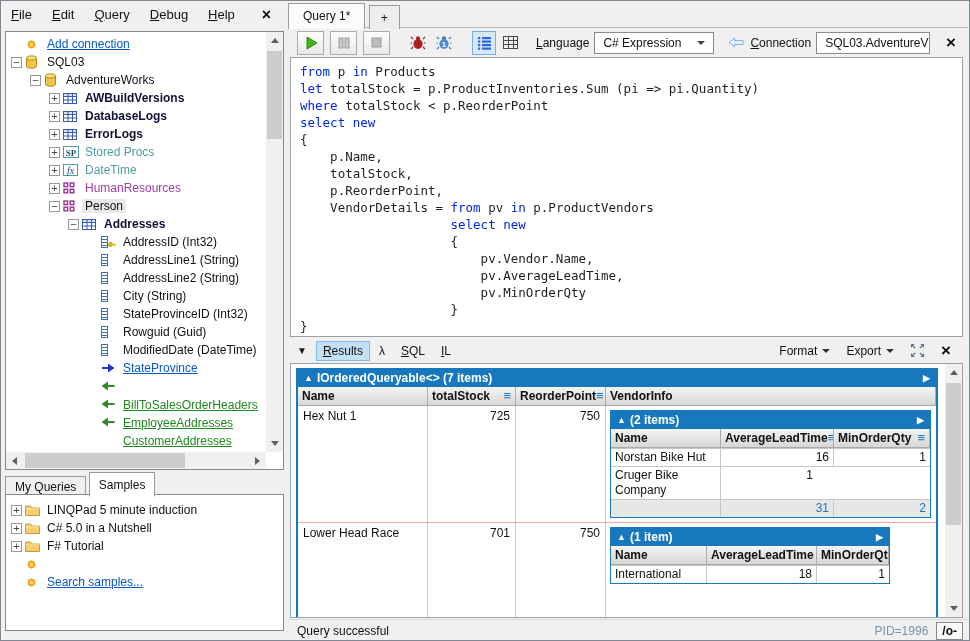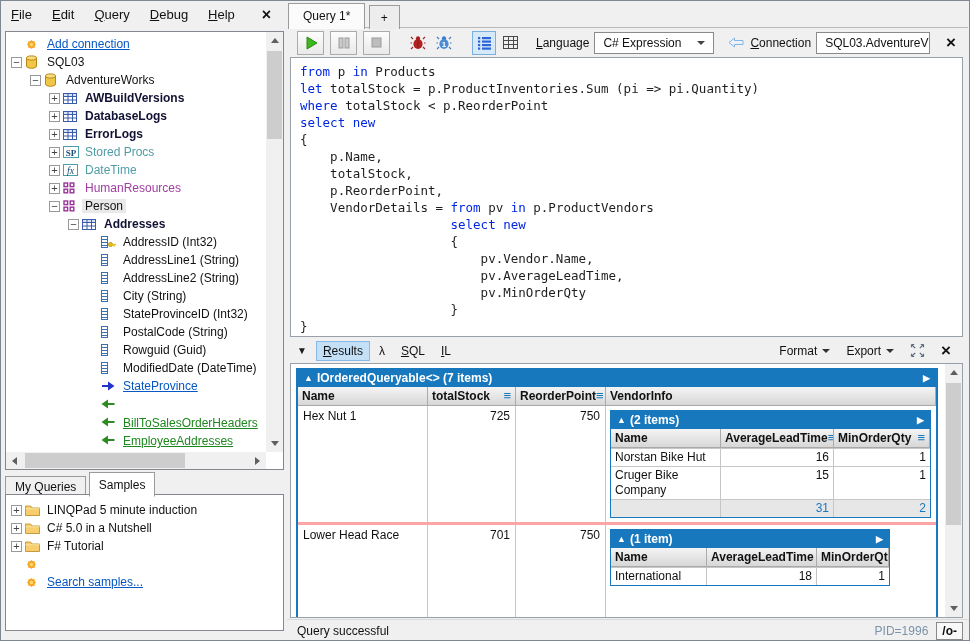--- a/index.html
+++ b/index.html
@@ -106,21 +106,21 @@
   .gtitle { display:flex; align-items:center; background:#1878BE; color:#fff; font-weight:bold;
             height:19px; padding:0 4px; }
   .gtitle .tri { font-size:9px; margin:0 4px 0 2px; }
   .gtitle .right { margin-left:auto; margin-right:2px; }
   .ghdr { display:flex; background:linear-gradient(#F4F4F4,#D7D7D7); border-bottom:1px solid #A9A9A9; }
   .ghcell { display:flex; align-items:center; font-weight:bold; padding:0 4px; height:18px;
             border-right:1px solid #ABABAB; overflow:hidden; }
   .hamb { color:#1878BE; margin-left:auto; font-weight:bold; font-size:13px; line-height:10px; }
   .c-name { width:130px; flex:none; } .c-stock { width:88px; flex:none; }
   .c-reorder { width:90px; flex:none; } .c-vendor { flex:1; }
-  .grow { display:flex; border-bottom:3px solid #fca5a5; align-items:stretch; }
+  .grow { display:flex; border-bottom:1px solid #fca5a5; align-items:stretch; }
   .grow:last-child { min-height:120px; border-bottom:none; }
   .gcell { padding:3px 5px 2px; border-right:1px solid #C6C6C6; overflow:hidden; }
   .gcell:last-child { border-right:none; }
   .num { text-align:right; }
   .c-vendor.gcell { padding:4px 4px; }
 
   
   .nt { display:inline-block; border:1px solid #1878BE; background:#fff; vertical-align:top; }
   .nt .gtitle { height:18px; }
   .nt .ghcell { height:18px; }
@@ -329,30 +329,20 @@
         </div>
         <div class="trow" style="padding-left: 79px; text-align: right;">
           <span class="exp-sp"></span>
           <span class="ticon">
             <svg width="7" height="12" viewBox="0 0 7 12">
               <rect x="0.5" y="0.5" width="6" height="11" fill="#fff" stroke="#3B6FB5"></rect>
               <path d="M0.5 3.5 H6.5 M0.5 6.5 H6.5 M0.5 9.5 H6.5" stroke="#3B6FB5"></path>
             </svg>
           </span>
           <span class="tlbl ">StateProvinceID (Int32)</span>
-        </div>
-        <div class="trow" style="padding-left: 79px;">
-          <span class="exp-sp"></span>
-          <span class="ticon">
-            <svg width="7" height="12" viewBox="0 0 7 12">
-              <rect x="0.5" y="0.5" width="6" height="11" fill="#fff" stroke="#3B6FB5"></rect>
-              <path d="M0.5 3.5 H6.5 M0.5 6.5 H6.5 M0.5 9.5 H6.5" stroke="#3B6FB5"></path>
-            </svg>
-          </span>
-          <span class="tlbl ">PostalCode (String)</span>
         </div>
         <div class="trow" style="padding-left: 79px;">
           <span class="exp-sp"></span>
           <span class="ticon">
             <svg width="7" height="12" viewBox="0 0 7 12">
               <rect x="0.5" y="0.5" width="6" height="11" fill="#fff" stroke="#3B6FB5"></rect>
               <path d="M0.5 3.5 H6.5 M0.5 6.5 H6.5 M0.5 9.5 H6.5" stroke="#3B6FB5"></path>
             </svg>
           </span>
           <span class="tlbl ">Rowguid (Guid)</span>
@@ -646,21 +636,20 @@
                   <div class="ghcell nc2">
                     <span>MinOrderQty</span>
                     <span class="hamb">≡</span>
                   </div>
                 </div><div class="nrow">
                   <div class="ncell nc0">Norstan Bike Hut</div>
                   <div class="ncell nc1 num">16</div>
                   <div class="ncell nc2 num">1</div>
                 </div><div class="nrow">
                   <div class="ncell nc0">Cruger Bike Company</div>
-                  <div class="ncell nc1 num">15</div>
                   <div class="ncell nc2 num">1</div>
                 </div><div class="nrow tot">
                   <div class="ncell nc0"></div>
                   <div class="ncell nc1 num tnum">31</div>
                   <div class="ncell nc2 num tnum">2</div>
                 </div></div></div>
           </div>
           <div class="grow">
             <div class="gcell c-name">Lower Head Race</div>
             <div class="gcell c-stock num">701</div>

